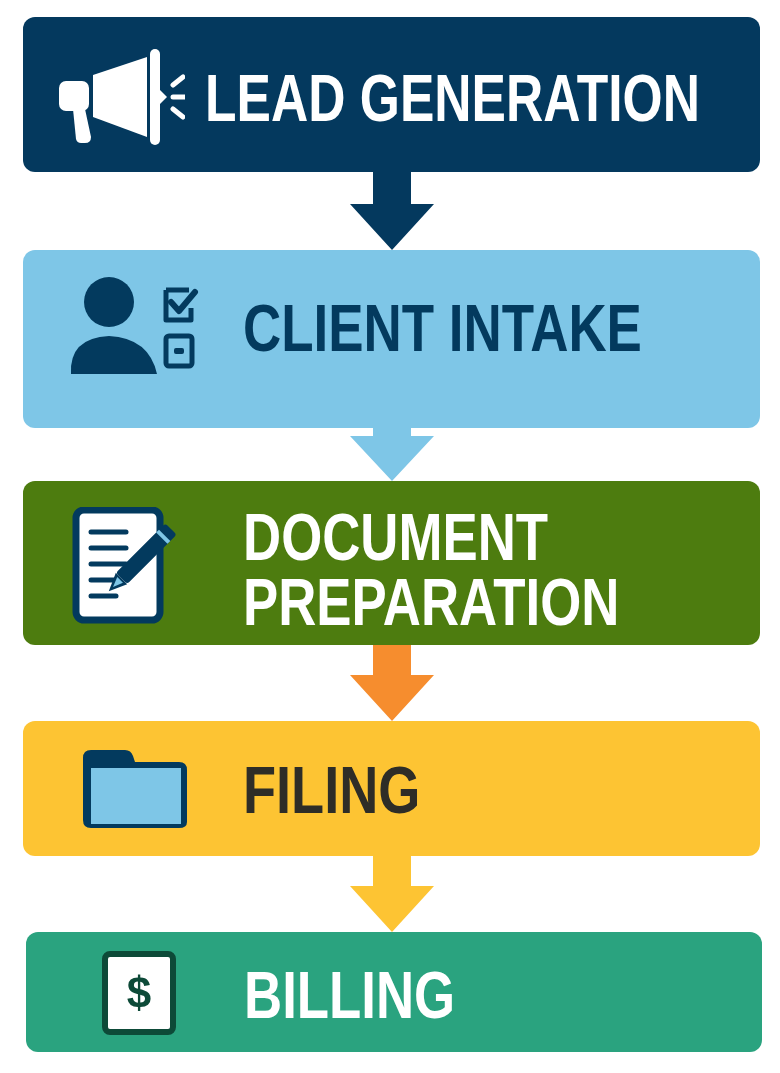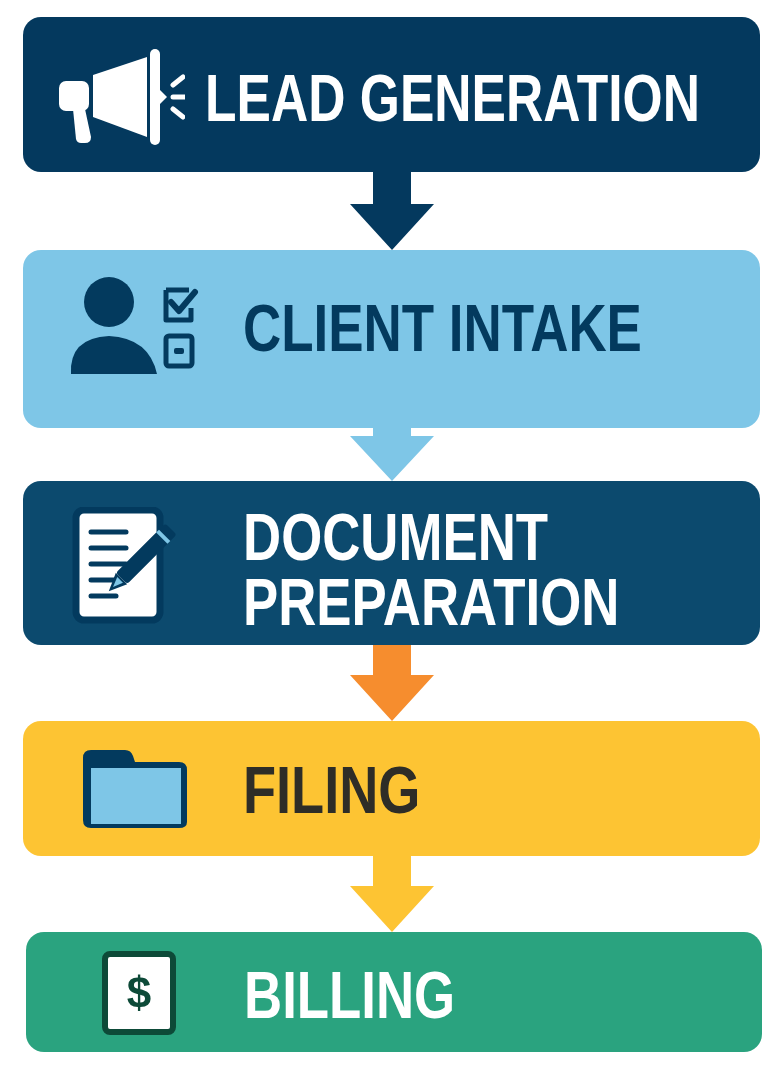--- a/index.html
+++ b/index.html
@@ -1,17 +1,17 @@
 <!DOCTYPE html>
 <html><head>
 <meta charset="utf-8">
 <style>
   html, body { margin:0; padding:0; background:#ffffff; }
   body { width:780px; height:1073px; position:relative; overflow:hidden; font-family:"Liberation Sans", sans-serif; }
-  .step { position:absolute; border-radius:18px; box-sizing:border-box; }
+  .step { position:absolute; border-radius:12px; box-sizing:border-box; }
   .icon { position:absolute; }
   .label { position:absolute; font-family:"Liberation Sans", sans-serif; font-weight:bold; white-space:nowrap; transform-origin:left top; letter-spacing:0px; line-height:1; }
   .arrow { position:absolute; }
 </style>
 </head>
 <body>
 
 <div class="step" style="left:23px; top:17px; width:737px; height:155px; background:#04395e;">
   <svg class="icon" style="left:32px; top:30px;" width="130" height="100" viewBox="0 0 130 100">
 
@@ -47,21 +47,21 @@
     <rect x="97" y="60" width="26" height="30" rx="3" stroke="#033a5e" stroke-width="5" fill="none"></rect>
     <rect x="105" y="72" width="10" height="6" rx="2" fill="#033a5e"></rect>
   </svg>
   <div class="label" style="left:220px; top:44px; font-size:67px; color:#033a5e; transform:scaleX(0.79);">CLIENT INTAKE</div>
 </div>
 
 <svg class="arrow" style="left:348px; top:404px;" width="88" height="77" viewBox="0 0 88 77">
   <path d="M25 0 L63 0 L63 32 L86 32 L44 77 L2 32 L25 32 Z" fill="#7ec6e7"></path>
 </svg>
 
-<div class="step" style="left:23px; top:481px; width:737px; height:164px; background:#0c4a6e;">
+<div class="step" style="left:23px; top:481px; width:737px; height:164px; background:#4d7c0f;">
   <svg class="icon" style="left:48px; top:26px;" width="130" height="118" viewBox="0 0 130 118">
 
     <rect x="5" y="3" width="84" height="110" rx="8" fill="#ffffff" stroke="#033a5e" stroke-width="7"></rect>
 
     <line x1="20" y1="25" x2="55" y2="25" stroke="#033a5e" stroke-width="5" stroke-linecap="round"></line>
     <line x1="20" y1="41" x2="55" y2="41" stroke="#033a5e" stroke-width="5" stroke-linecap="round"></line>
     <line x1="20" y1="57" x2="55" y2="57" stroke="#033a5e" stroke-width="5" stroke-linecap="round"></line>
     <line x1="20" y1="73" x2="45" y2="73" stroke="#033a5e" stroke-width="5" stroke-linecap="round"></line>
     <line x1="20" y1="89" x2="45" y2="89" stroke="#033a5e" stroke-width="5" stroke-linecap="round"></line>
 

